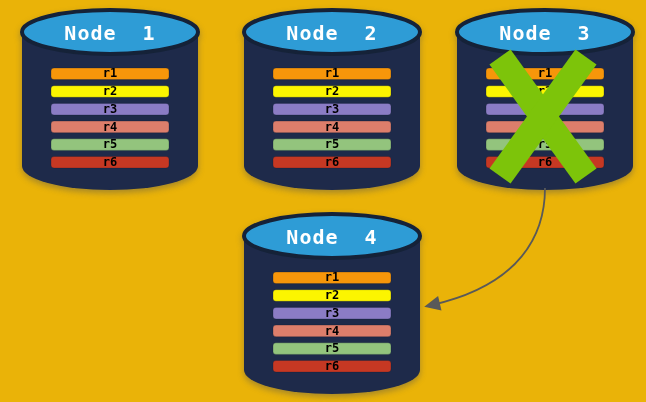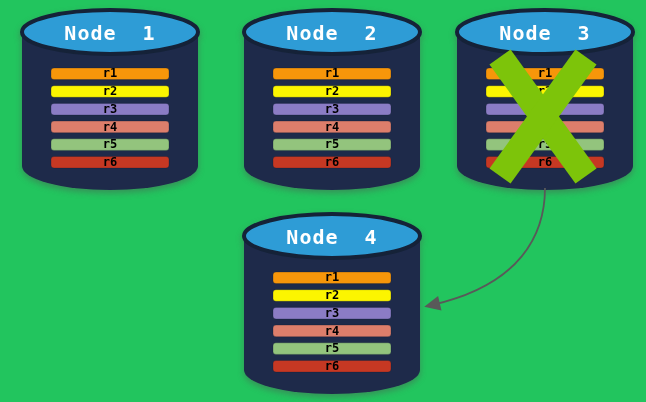--- a/index.html
+++ b/index.html
@@ -1,16 +1,16 @@
 <!DOCTYPE html>
 <html><head>
 <meta charset="utf-8">
 <style>
   html,body{margin:0;padding:0;background:#ffffff;}
-  .stage{position:relative;width:646px;height:402px;background:#22c55e;overflow:hidden;}
+  .stage{position:relative;width:646px;height:402px;background:#eab308;overflow:hidden;}
   svg text{font-family:"DejaVu Sans Mono","Liberation Mono",monospace;font-weight:bold;}
   .node-title{fill:#ffffff;font-size:20px;text-anchor:middle;letter-spacing:1px;white-space:pre;}
   .bar-label{fill:#000000;font-size:12px;text-anchor:middle;}
   .bar{stroke:rgba(15,25,45,0.35);stroke-width:0.8;}
   .cyl-top{stroke:#152238;stroke-width:4;}
   .node{filter:drop-shadow(0 3px 3px rgba(80,80,80,0.45));}
   .xarm{stroke-width:26;stroke-linecap:butt;}
   .arrow-line{fill:none;stroke:#595959;stroke-width:1.8;}
 </style>
 </head>

